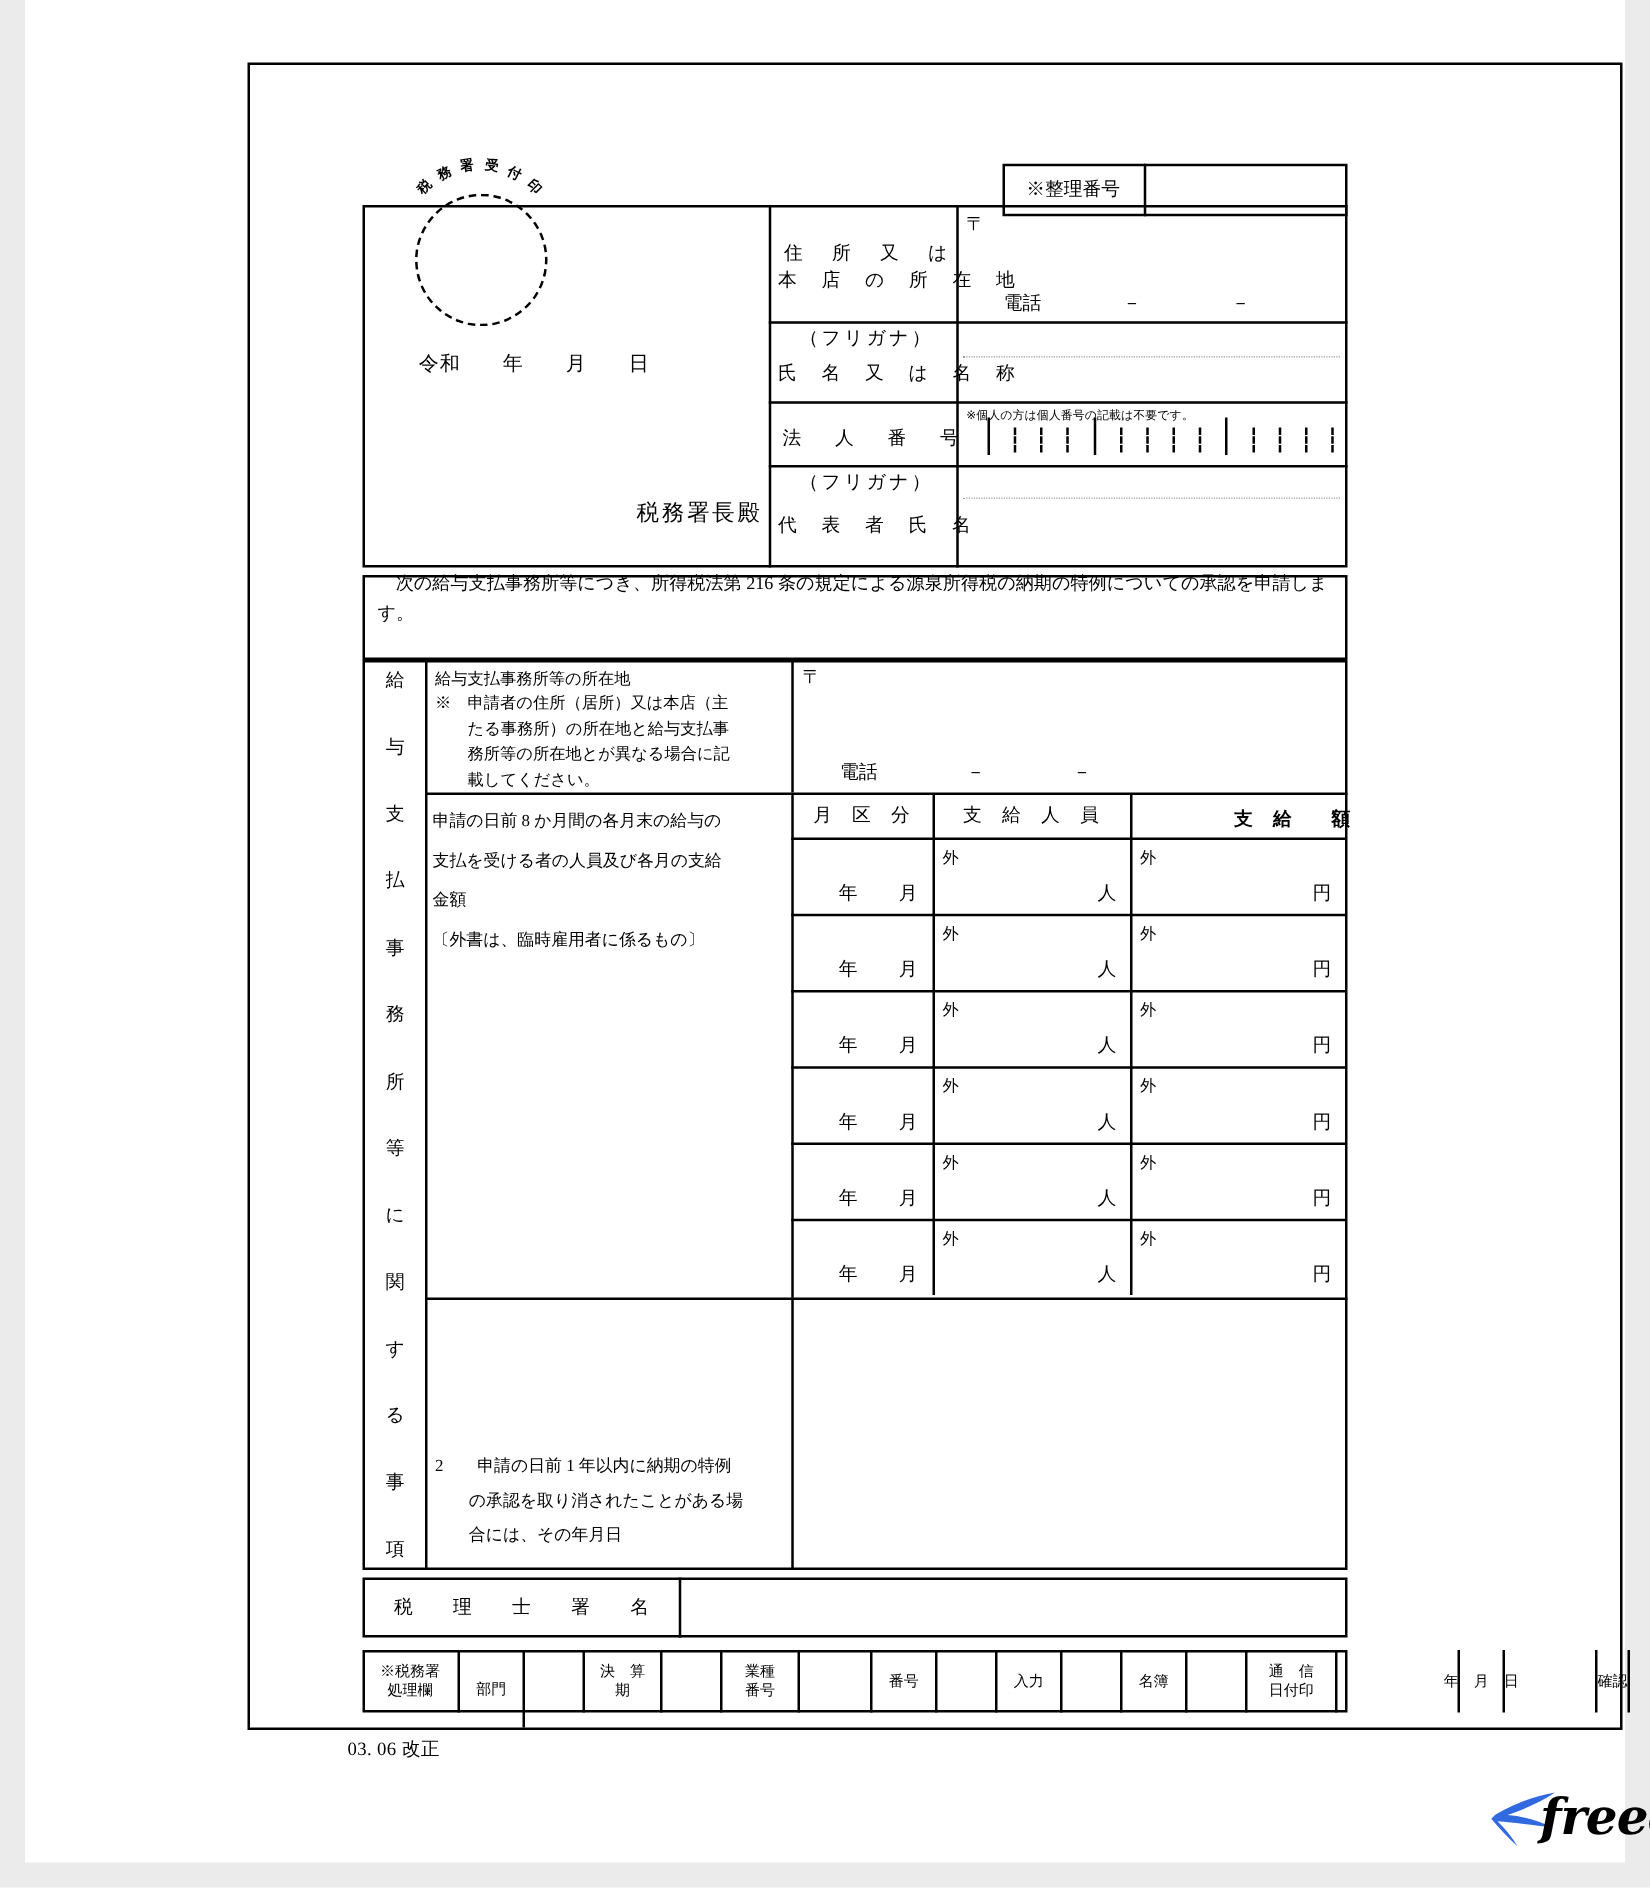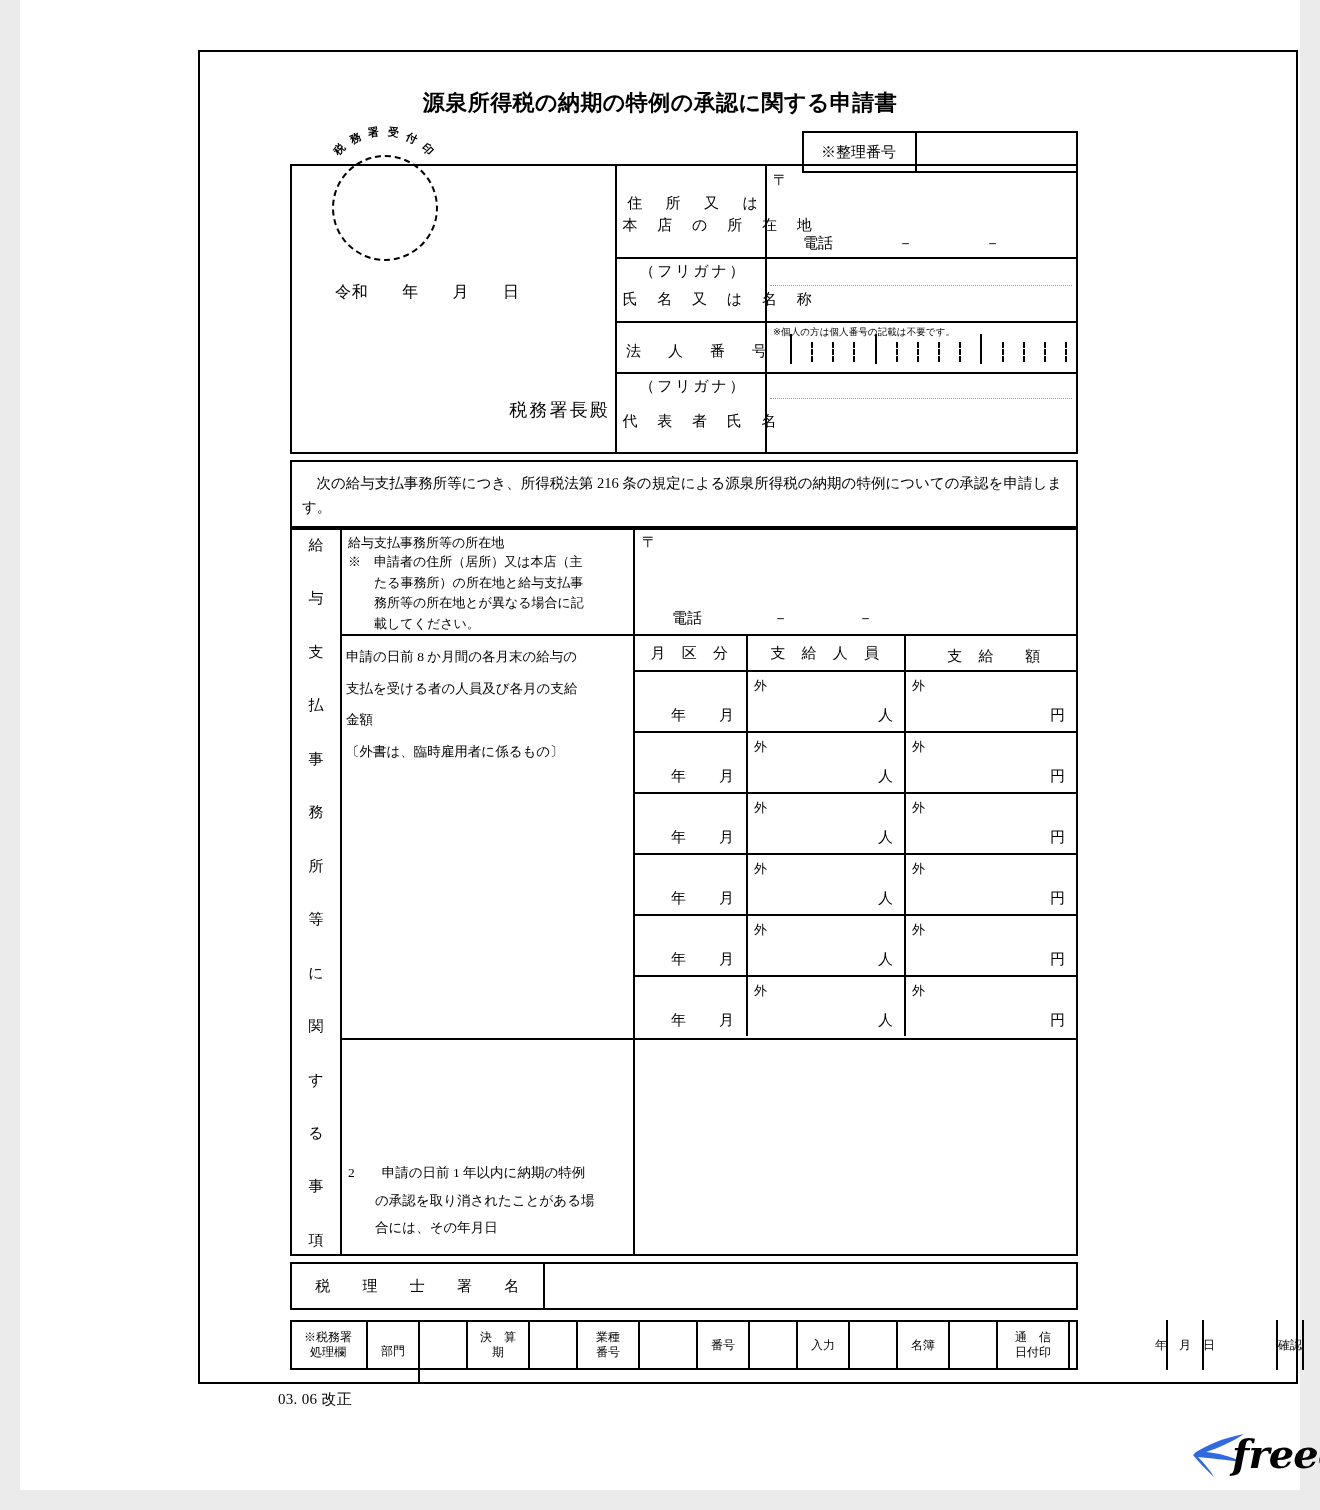--- a/index.html
+++ b/index.html
@@ -83,21 +83,20 @@
   .rev{position:absolute;left:258px;top:1390px;font-size:15px;letter-spacing:.02em;}
 </style>
 </head>
 <body>
 
 <div id="viewport">
   <div class="sheet">
 
     <div class="page-frame"></div>
 
-    <div class="title">源泉所得税の納期の特例の承認に関する申請書</div>
 
     <div class="stamp-circle"></div>
     <div class="stamp-arc" id="stamp-arc">
         <span style="left: 14.1594px; top: 12.1594px; transform: rotate(-45deg);">税</span>
         <span style="left: 29.8526px; top: 0.757596px; transform: rotate(-27deg);">務</span>
         <span style="left: 48.3011px; top: -5.23668px; transform: rotate(-9deg);">署</span>
         <span style="left: 67.6989px; top: -5.23668px; transform: rotate(9deg);">受</span>
         <span style="left: 86.1474px; top: 0.757596px; transform: rotate(27deg);">付</span>
         <span style="left: 101.841px; top: 12.1594px; transform: rotate(45deg);">印</span>
       </div>
@@ -153,21 +152,21 @@
         <div class="tick-dash" style="left: 1045px; top: 342px; height: 20px;"></div>
       </div>
 
     <div class="abs txt" style="left:603px;top:376px;width:138px;text-align:center;letter-spacing:.18em;text-indent:.18em;">（フリガナ）</div>
     <div class="abs txt" style="left:600px;top:411px;width:144px;text-align:center;letter-spacing:.16em;text-indent:.16em;">代　表　者　氏　名</div>
     <div class="dotrule" style="left:750px;top:398px;width:302px;"></div>
     <div class="abs" style="left:755px;top:376px;width:295px;height:20px;font-size:13px;"></div>
     <div class="abs" style="left:755px;top:403px;width:295px;height:28px;font-size:14px;"></div>
 
     <div class="bx" style="left:270px;top:460px;width:788px;height:68px;"></div>
-    <div class="abs" style="left:282px;top:472px;width:766px;font-size:14.5px;line-height:1.65;">　次の給与支払事務所等につき、所得税法第 216 条の規定による源泉所得税の納期の特例についての承認を申請します。</div>
+    <div class="abs" style="left:282px;top:456px;width:766px;font-size:14.5px;line-height:1.65;">　次の給与支払事務所等につき、所得税法第 216 条の規定による源泉所得税の納期の特例についての承認を申請します。</div>
 
     <div class="bx" style="left:270px;top:528px;width:788px;height:728px;"></div>
 
     <div class="line" style="left:320px;top:528px;width:2px;height:728px;"></div>
     <div class="vlabel" id="vlabel" style="left:272px;top:538px;width:48px;height:710px;">
         <span>給</span>
         <span>与</span>
         <span>支</span>
         <span>払</span>
         <span>事</span>
@@ -201,21 +200,21 @@
     <div class="abs" style="left:326px;top:641px;width:282px;font-size:13.5px;line-height:2.35;white-space:pre;">申請の日前 8 か月間の各月末の給与の
 支払を受ける者の人員及び各月の支給
 金額
 〔外書は、臨時雇用者に係るもの〕</div>
 
     <div id="salary-table">
         <div class="line" style="left: 726px; top: 636px; width: 2px; height: 400px;"></div>
         <div class="line" style="left: 884px; top: 636px; width: 2px; height: 400px;"></div>
         <div class="abs ctr txt" style="left: 613px; top: 636px; width: 113px; height: 34px; font-size: 15px; letter-spacing: 0.04em;">月　区　分</div>
         <div class="abs ctr txt" style="left: 726px; top: 636px; width: 158px; height: 34px; font-size: 15px; letter-spacing: 0.04em;">支　給　人　員</div>
-        <div class="abs ctr txt" style="left: 888px; top: 636px; width: 172px; height: 40px; font-size: 15px; letter-spacing: 0.04em;">支　給　　額</div>
+        <div class="abs ctr txt" style="left: 928px; top: 636px; width: 172px; height: 40px; font-size: 15px; letter-spacing: 0.04em; font-weight: bold;">支　給　　額</div>
         <div class="line" style="left: 613px; top: 670px; width: 443px; height: 2px;"></div>
         <div class="abs txt" style="left: 651px; top: 705px; font-size: 15px;">年</div>
         <div class="abs txt" style="left: 699px; top: 705px; font-size: 15px;">月</div>
         <div class="abs" style="left: 619px; top: 676px; width: 101px; height: 26px; font-size: 14px;"></div>
         <div class="abs txt" style="left: 734px; top: 677px; font-size: 13px;">外</div>
         <div class="abs" style="left: 754px; top: 675px; width: 122px; height: 24px; font-size: 14px;"></div>
         <div class="abs txt" style="left: 858px; top: 705px; font-size: 15px;">人</div>
         <div class="abs" style="left: 734px; top: 703px; width: 118px; height: 24px; font-size: 14px; text-align: right;"></div>
         <div class="abs txt" style="left: 892px; top: 677px; font-size: 13px;">外</div>
         <div class="abs" style="left: 912px; top: 675px; width: 136px; height: 24px; font-size: 14px;"></div>

